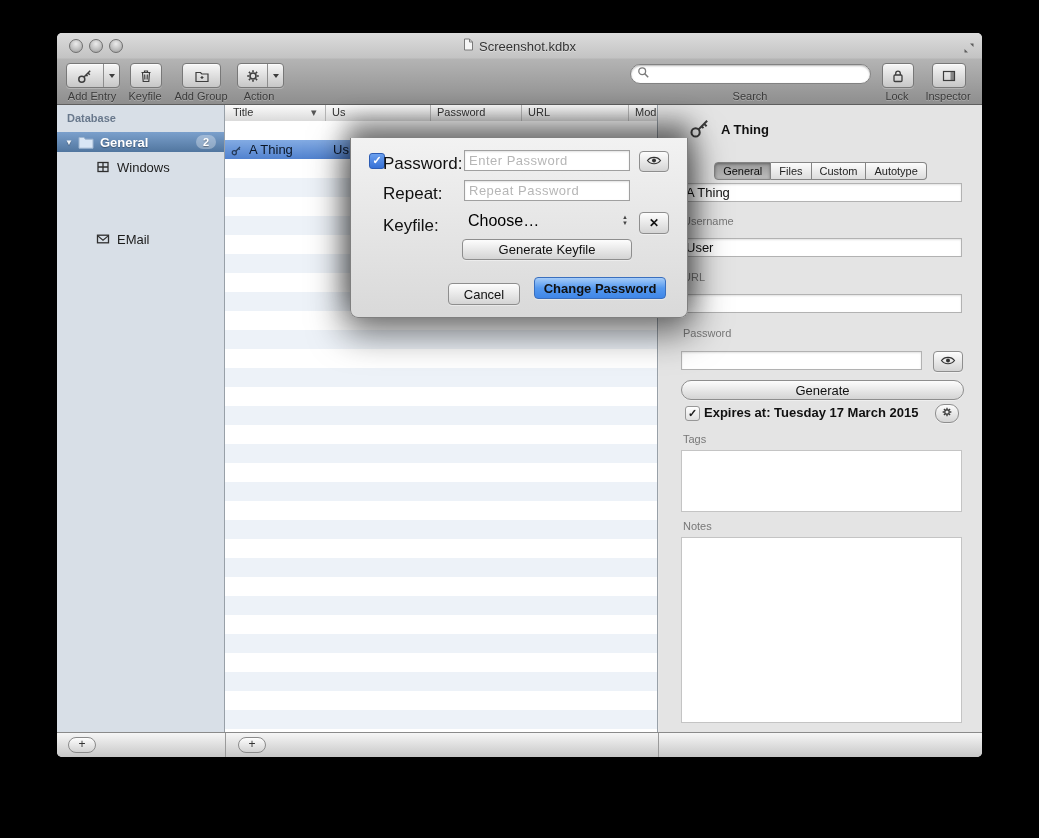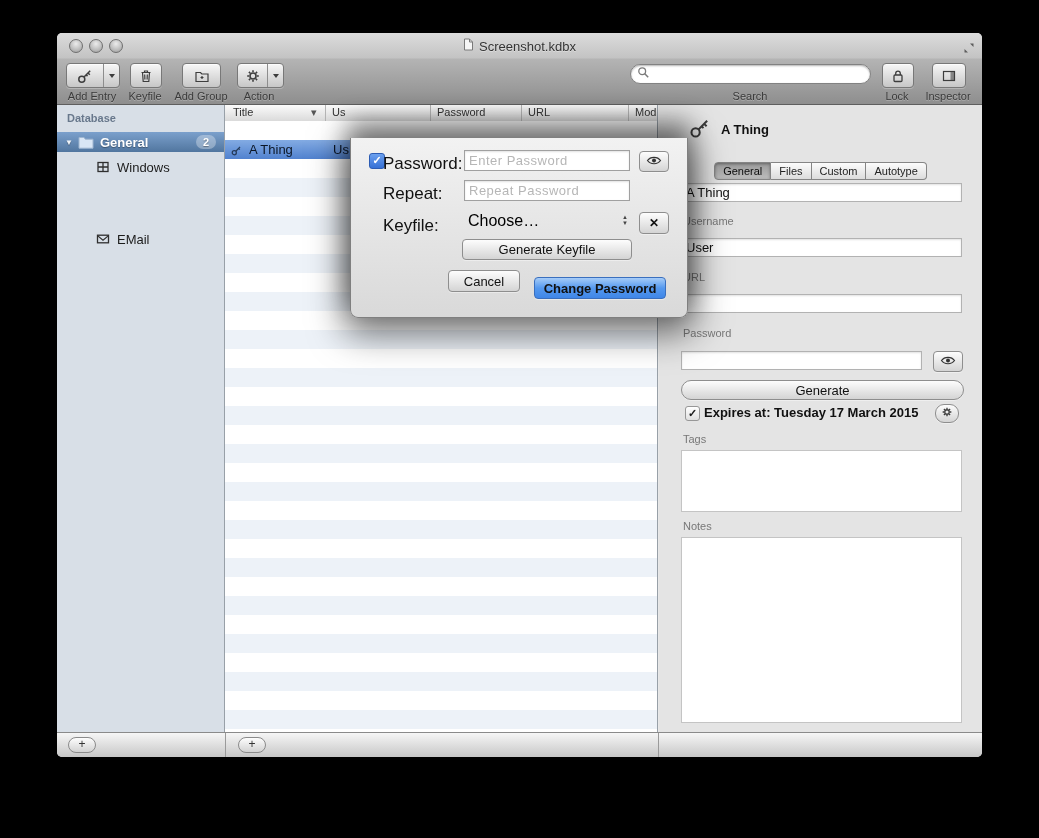--- a/index.html
+++ b/index.html
@@ -320,21 +320,21 @@
         </span>
     </div>
     <div class="abs btn" style="left:288px;top:74px;width:28px;height:20px;font-weight:bold;font-size:12px">
       <span>✕</span>
     </div>
 
     <div class="abs btn" style="left:111px;top:101px;width:168px;height:19px">
       <span>Generate Keyfile</span>
     </div>
 
-    <div class="abs btn" style="left:97px;top:132px;width:70px;height:20px">
+    <div class="abs btn" style="left:97px;top:145px;width:70px;height:20px">
       <span>Cancel</span>
     </div>
     <div class="abs btn default-btn" style="left:183px;top:139px;width:130px;height:20px;font-weight:bold">
       <span>Change Password</span>
     </div>
   </div>
 
 </div>
 
 </body></html>

